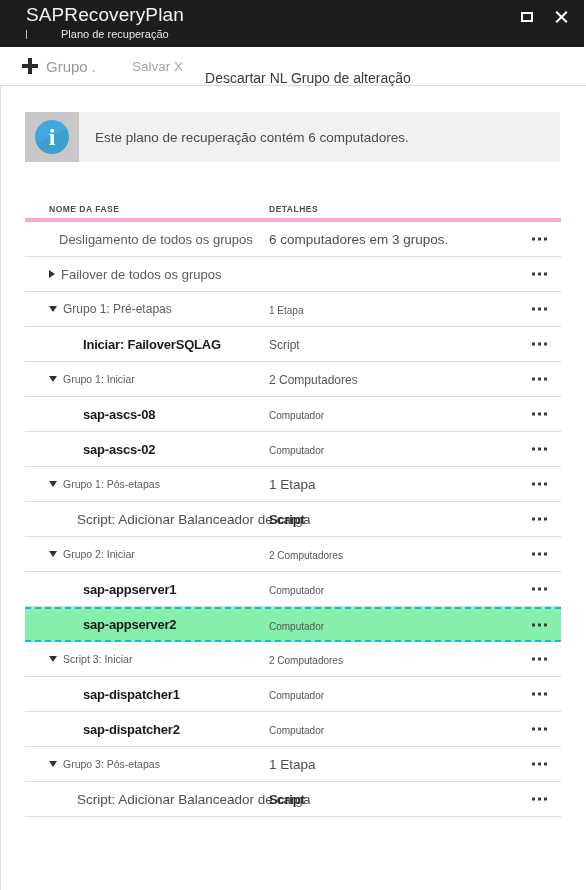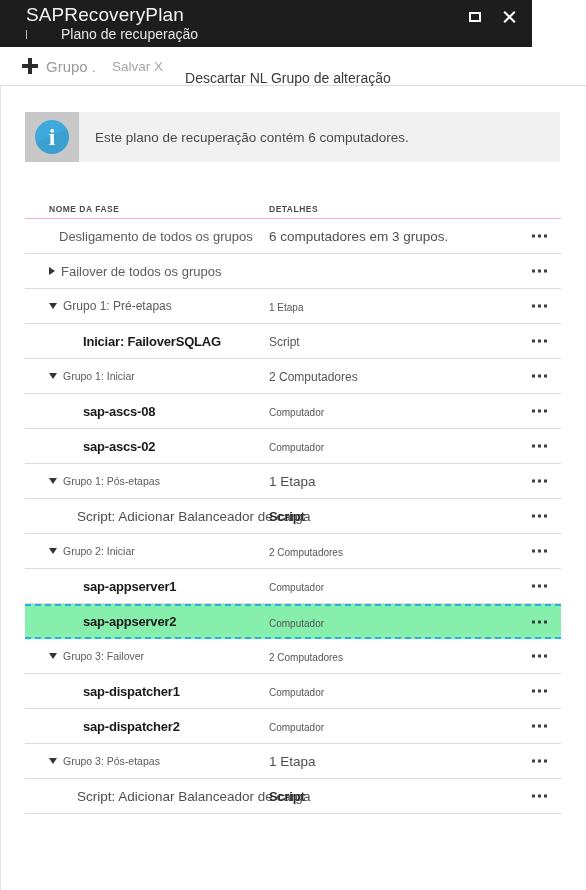--- a/index.html
+++ b/index.html
@@ -12,21 +12,21 @@
     height: 890px;
     font-family: "Liberation Sans", sans-serif;
     overflow: hidden;
     position: relative;
   }
 
   
   .titlebar {
     position: absolute;
     left: 0; top: 0;
-    width: 532px;
+    width: 584px;
     height: 47px;
     background: #1d1d1d;
     color: #ffffff;
   }
   .titlebar-texts {
     position: absolute;
     left: 26px;
     top: 3px;
   }
   .title-main {
@@ -42,21 +42,21 @@
     align-items: center;
     margin-top: 1px;
   }
   .title-sub-tick {
     width: 1px;
     height: 9px;
     background: #b9b9b9;
     margin-right: 2px;
   }
   .title-sub {
-    font-size: 14px;
+    font-size: 11px;
     color: #e6e6e6;
     line-height: 13px;
     white-space: nowrap;
     padding-left: 32px;
   }
   .win-controls {
     position: absolute;
     right: 8px;
     top: 4px;
     display: flex;
@@ -130,21 +130,21 @@
     left: 0; top: 6px; width: 16px; height: 4px;
   }
   .plus-icon::after {
     left: 6px; top: 0; width: 4px; height: 16px;
   }
   .cmd-label-strong {
     font-size: 15px;
     color: #9a9a9a;
     font-weight: 300;
   }
-  .cmd-save { margin-left: 16px; justify-content: flex-end; }
+  .cmd-save { margin-left: 36px; justify-content: flex-end; }
   .cmd-label-dim {
     font-size: 13.5px;
     color: #a6a6a6;
     font-weight: 300;
   }
   .cmd-discard { margin-left: 22px; }
   .cmd-label-dark {
     font-size: 14px;
     color: #3a3a3a;
     font-weight: 300;
@@ -225,21 +225,21 @@
     position: absolute;
     left: 24px;
     top: 100px;
     width: 536px;
   }
   .thead {
     display: flex;
     align-items: flex-end;
     height: 28px;
     padding-bottom: 4px;
-    border-bottom: 1px solid #f9a8d4;
+    border-bottom: 4px solid #f9a8d4;
   }
   .th {
     font-size: 8.5px;
     font-weight: bold;
     letter-spacing: 0.5px;
     color: #4d4d4d;
     text-transform: uppercase;
     white-space: nowrap;
   }
   .th-name { width: 244px; padding-left: 24px; box-sizing: border-box; }
@@ -503,21 +503,21 @@
           <div class="cell-detail"><span class="t-small">Computador</span></div>
           <div class="ellipsis">
             <span></span>
             <span></span>
             <span></span>
           </div>
         </div>
         <div class="row">
           <div class="cell-name indent-0">
             <div class="caret caret-down"></div>
-            <span class="t-groupS">Grupo 3: Failover</span>
+            <span class="t-groupS">Script 3: Iniciar</span>
           </div>
           <div class="cell-detail"><span class="t-small">2 Computadores</span></div>
           <div class="ellipsis">
             <span></span>
             <span></span>
             <span></span>
           </div>
         </div>
         <div class="row">
           <div class="cell-name indent-2">

